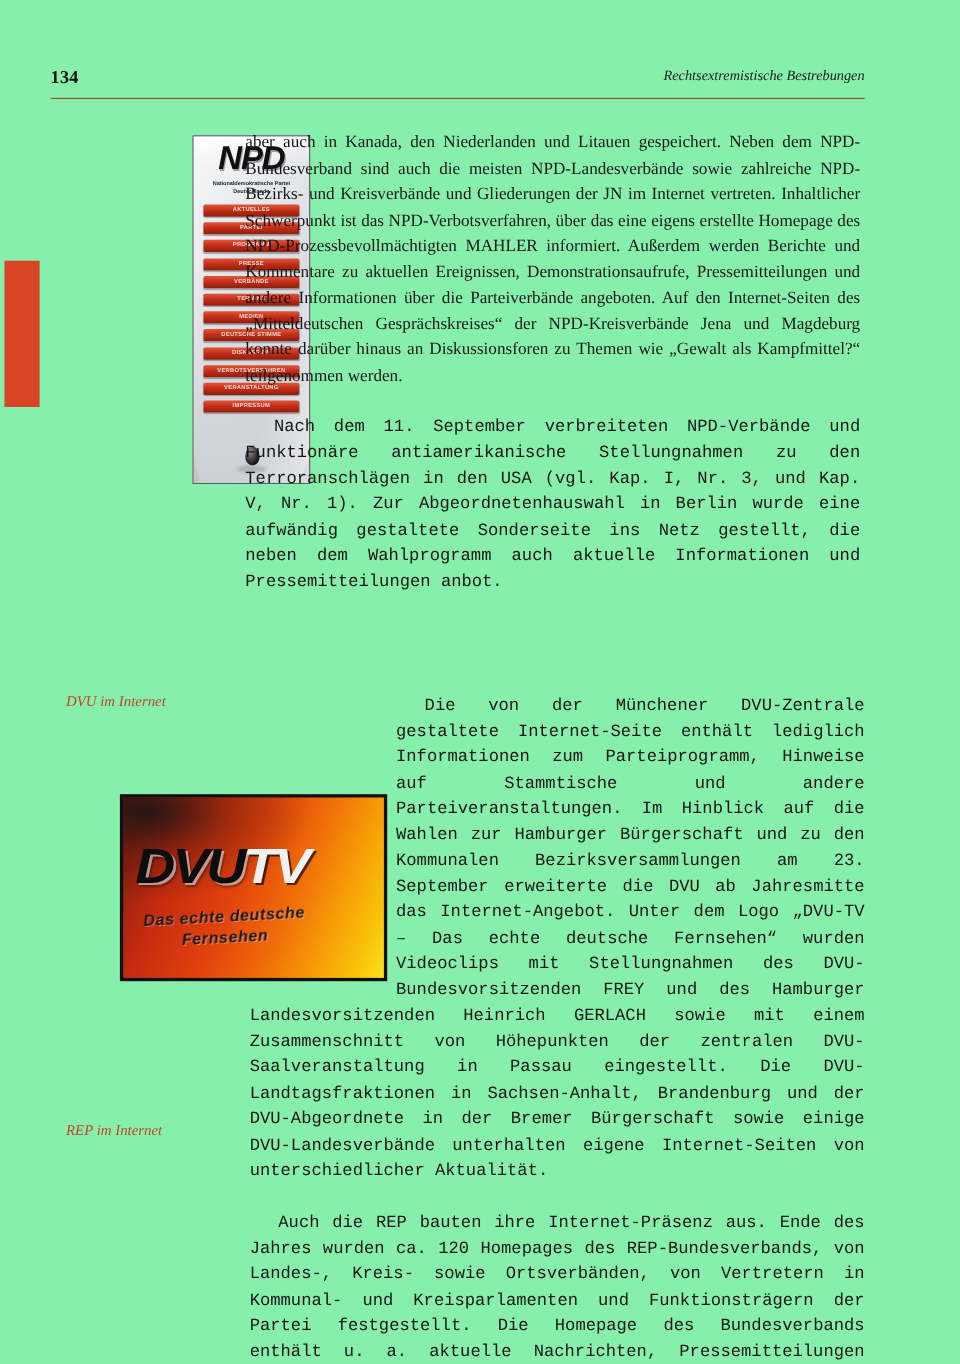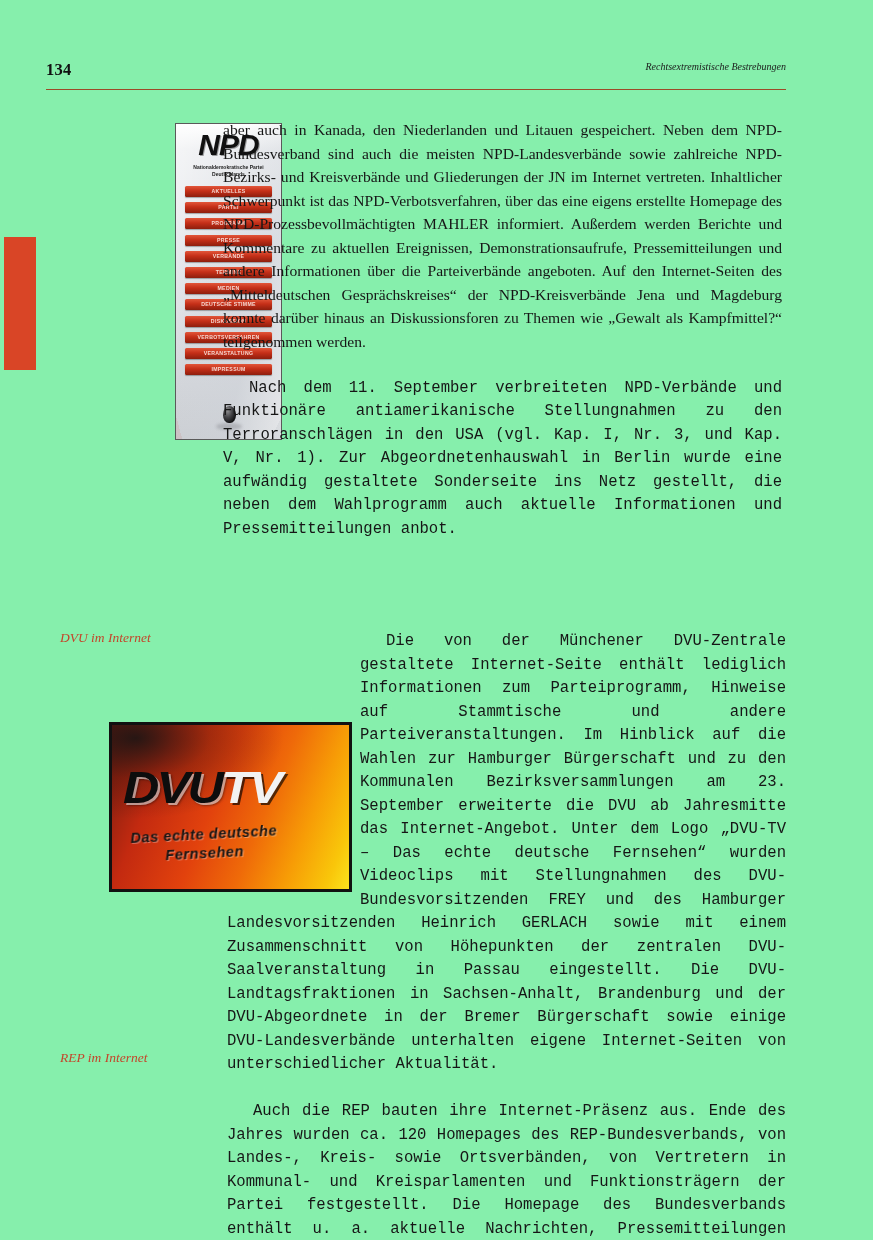--- a/index.html
+++ b/index.html
@@ -39,21 +39,21 @@
     font-weight: bold;
     font-size: 16.5px;
     letter-spacing: 0.2px;
     color: #111;
   }
   .head-title {
     position: absolute;
     right: 0;
     top: 1px;
     font-style: italic;
-    font-size: 10px;
+    font-size: 13px;
     color: #1a1a1a;
     white-space: nowrap;
   }
   .head-rule {
     position: absolute;
     left: 46px;
     top: 89px;
     width: 740px;
     height: 1px;
     background: #9c4a28;
@@ -73,21 +73,21 @@
   .margin-note {
     position: absolute;
     width: 165px;
     text-align: left;
     font-style: italic;
     font-size: 13.5px;
     color: #c4452a;
     line-height: 1.25;
   }
   .margin-note.n1 { left: 60px; top: 630px; }
-  .margin-note.n2 { left: 60px; top: 1020px; margin-top: 30px; }
+  .margin-note.n2 { left: 60px; top: 1020px; }
 
   
   .col {
     position: absolute;
     left: 223px;
     top: 118px;
     width: 559px;
   }
   p.body {
     margin: 0;

